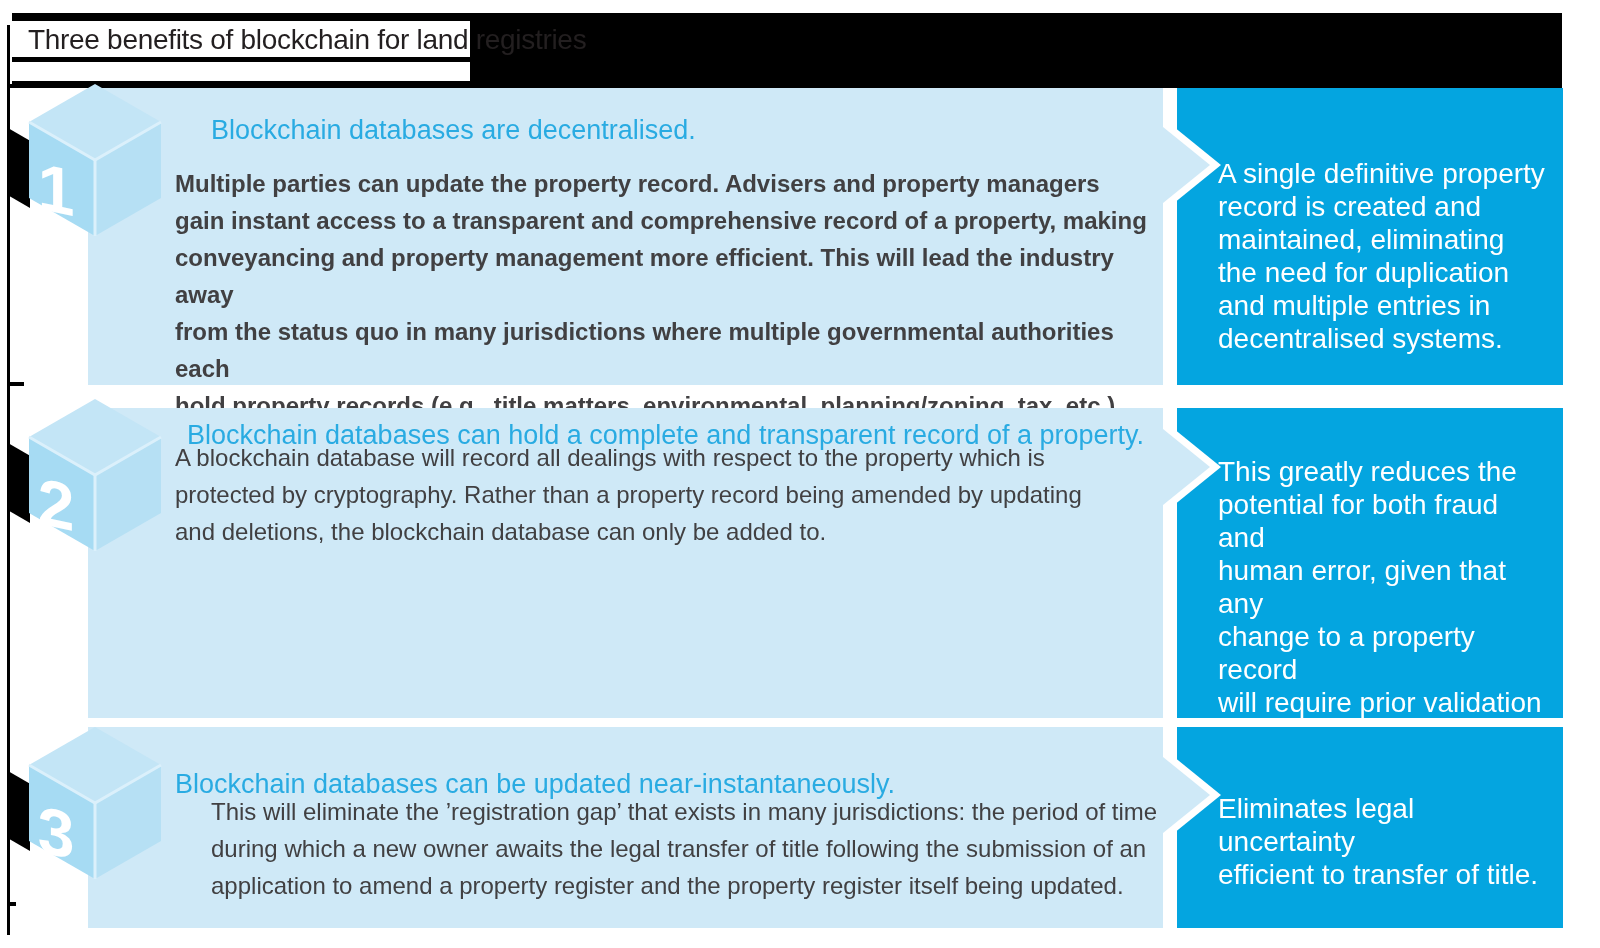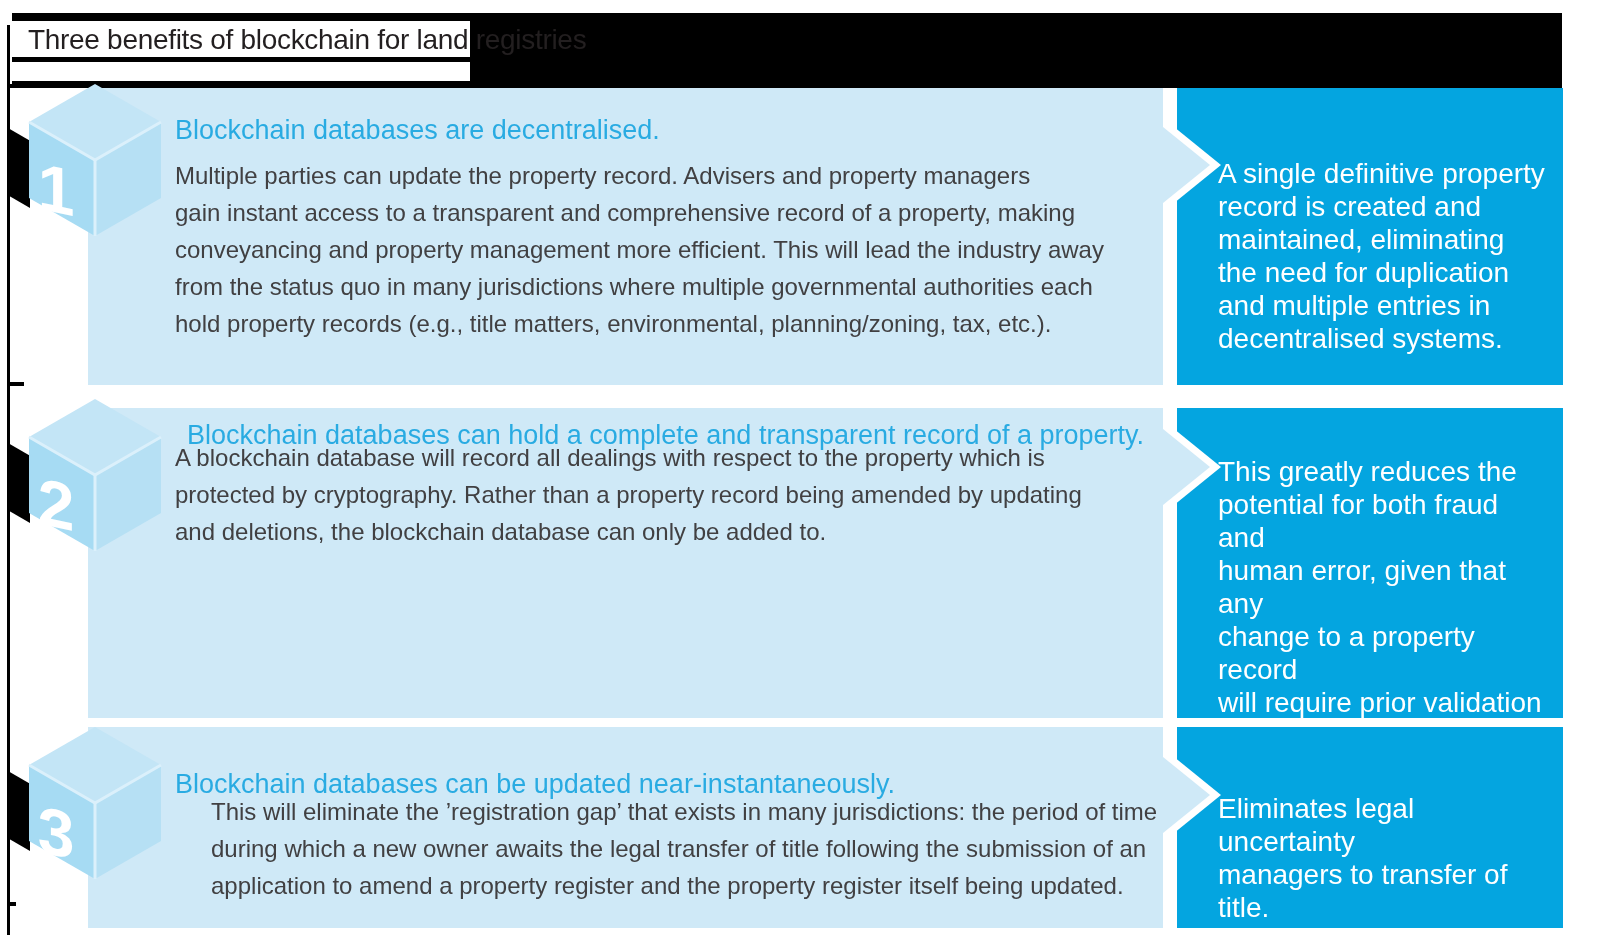--- a/index.html
+++ b/index.html
@@ -52,26 +52,26 @@
 
   
   .arrow-svg{left:1163px;width:64px;height:110px;}
   #arrow-1{top:110px;} #arrow-2{top:412px;} #arrow-3{top:740px;}
 
   
   .section-heading{
     left:175px;width:1000px;font-size:27px;line-height:32px;
     color:var(--c-heading);white-space:nowrap;
   }
-  #heading-1{top:114px;} #heading-2{top:419px;margin-left:12px;} #heading-3{top:768px;}
+  #heading-1{top:114px;margin-left:36px;} #heading-2{top:419px;margin-left:12px;} #heading-3{top:768px;}
   .section-body{
     left:175px;width:990px;font-size:24px;line-height:37px;
     color:var(--c-body-text);white-space:pre-line;
   }
-  #body-1{top:157px;} #body-2{top:439px;} #body-3{top:793px;margin-left:36px;}
+  #body-1{top:165px;font-weight:bold;} #body-2{top:439px;} #body-3{top:793px;margin-left:36px;}
 
   
   .cube-svg{left:26px;width:140px;height:160px;}
   #cube-1{top:80px;} #cube-2{top:395px;} #cube-3{top:723px;}
   .cube-numeral{
     font-family:"Liberation Sans", sans-serif;font-weight:bold;font-size:66px;
     fill:var(--c-numeral);
   }
 </style>
 </head>
@@ -147,21 +147,21 @@
 <div class="abs callout" id="callout-3"></div>
 <svg class="abs arrow-svg" id="arrow-3" viewBox="0 0 64 110">
   <polygon points="0,8 58,55 0,102" fill="#ffffff"></polygon>
   <polygon points="0,17 47,55 0,93" style="fill:var(--c-panel)"></polygon>
 </svg>
 <div class="abs section-heading" id="heading-3">Blockchain databases can be updated near-instantaneously.</div>
 <div class="abs section-body" id="body-3">This will eliminate the ’registration gap’ that exists in many jurisdictions: the period of time
 during which a new owner awaits the legal transfer of title following the submission of an
 application to amend a property register and the property register itself being updated.</div>
 <div class="abs callout-text" id="callout-text-3">Eliminates legal uncertainty
-managers to transfer of title.</div>
+efficient to transfer of title.</div>
 <svg class="abs cube-svg" id="cube-3" viewBox="0 0 140 160">
   <polygon points="69,4 135,42 69,80 3,42" style="fill:var(--c-cube-top)"></polygon>
   <polygon points="3,42 69,80 69,156 3,118" style="fill:var(--c-cube-left)"></polygon>
   <polygon points="69,80 135,42 135,118 69,156" style="fill:var(--c-cube-right)"></polygon>
   <polyline points="3,42 69,80 135,42" style="stroke:var(--c-cube-edge)" stroke-width="3" fill="none"></polyline>
   <line x1="69" y1="80" x2="69" y2="156" style="stroke:var(--c-cube-edge)" stroke-width="3"></line>
   <text class="cube-numeral" x="30" y="126" text-anchor="middle" transform="skewY(12)">3</text>
 </svg>
 
 </body></html>

